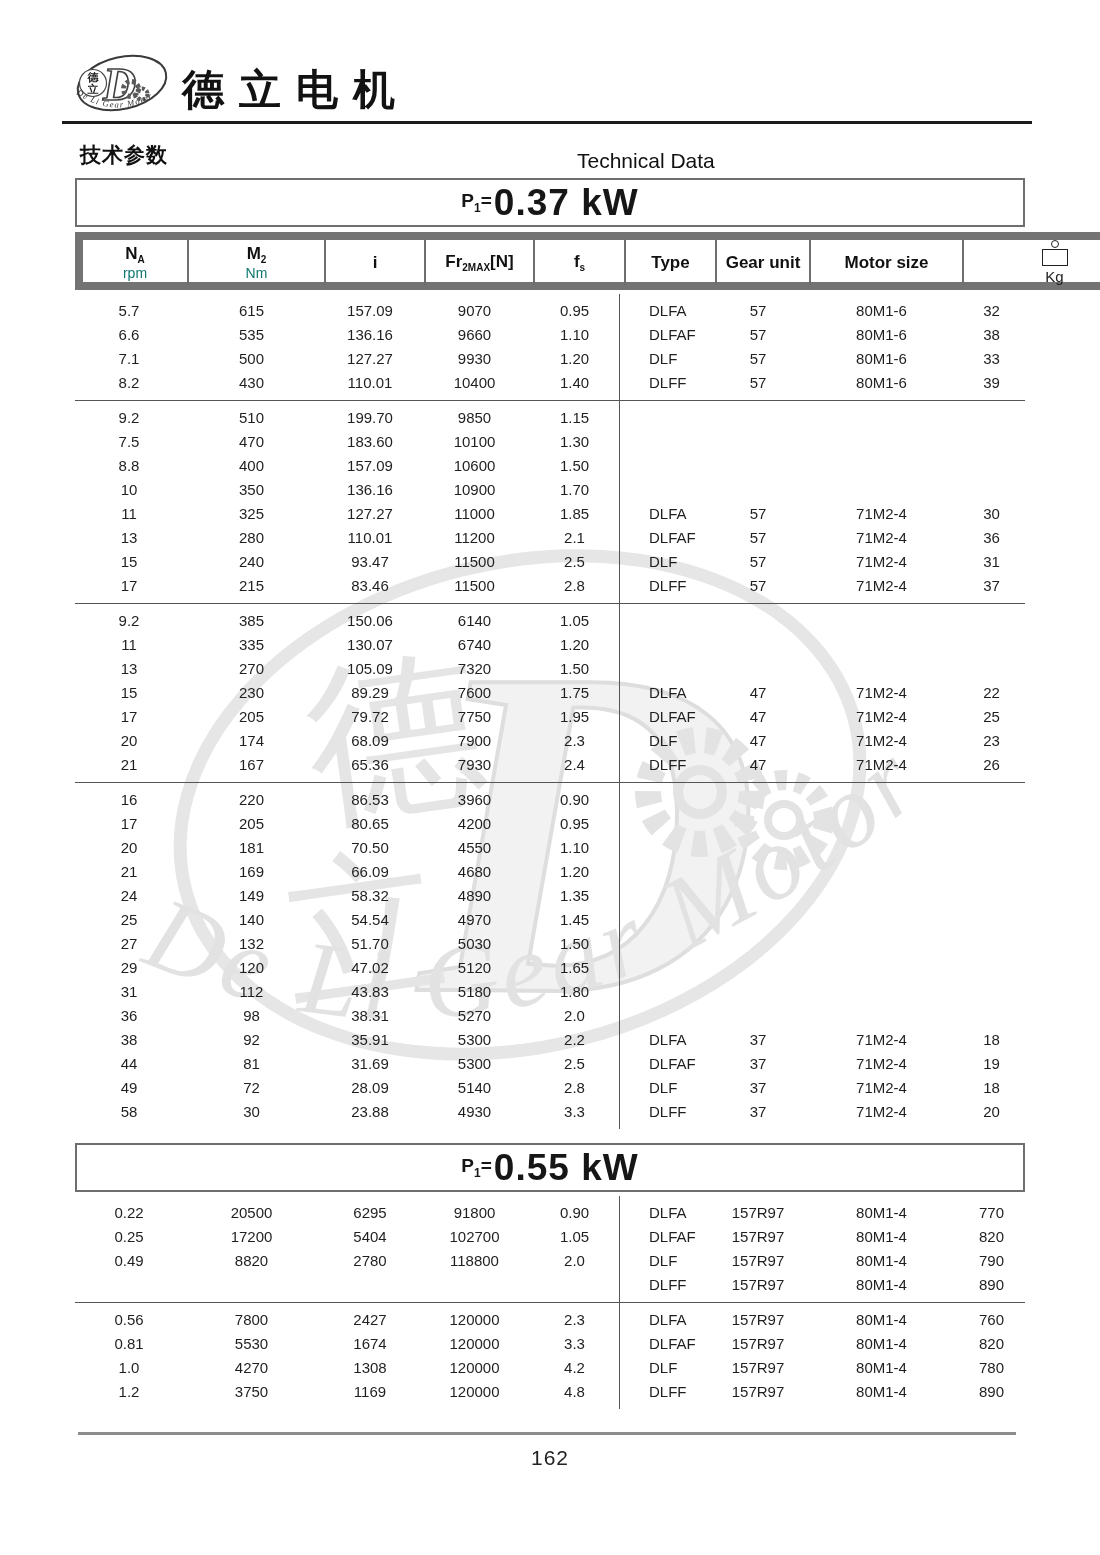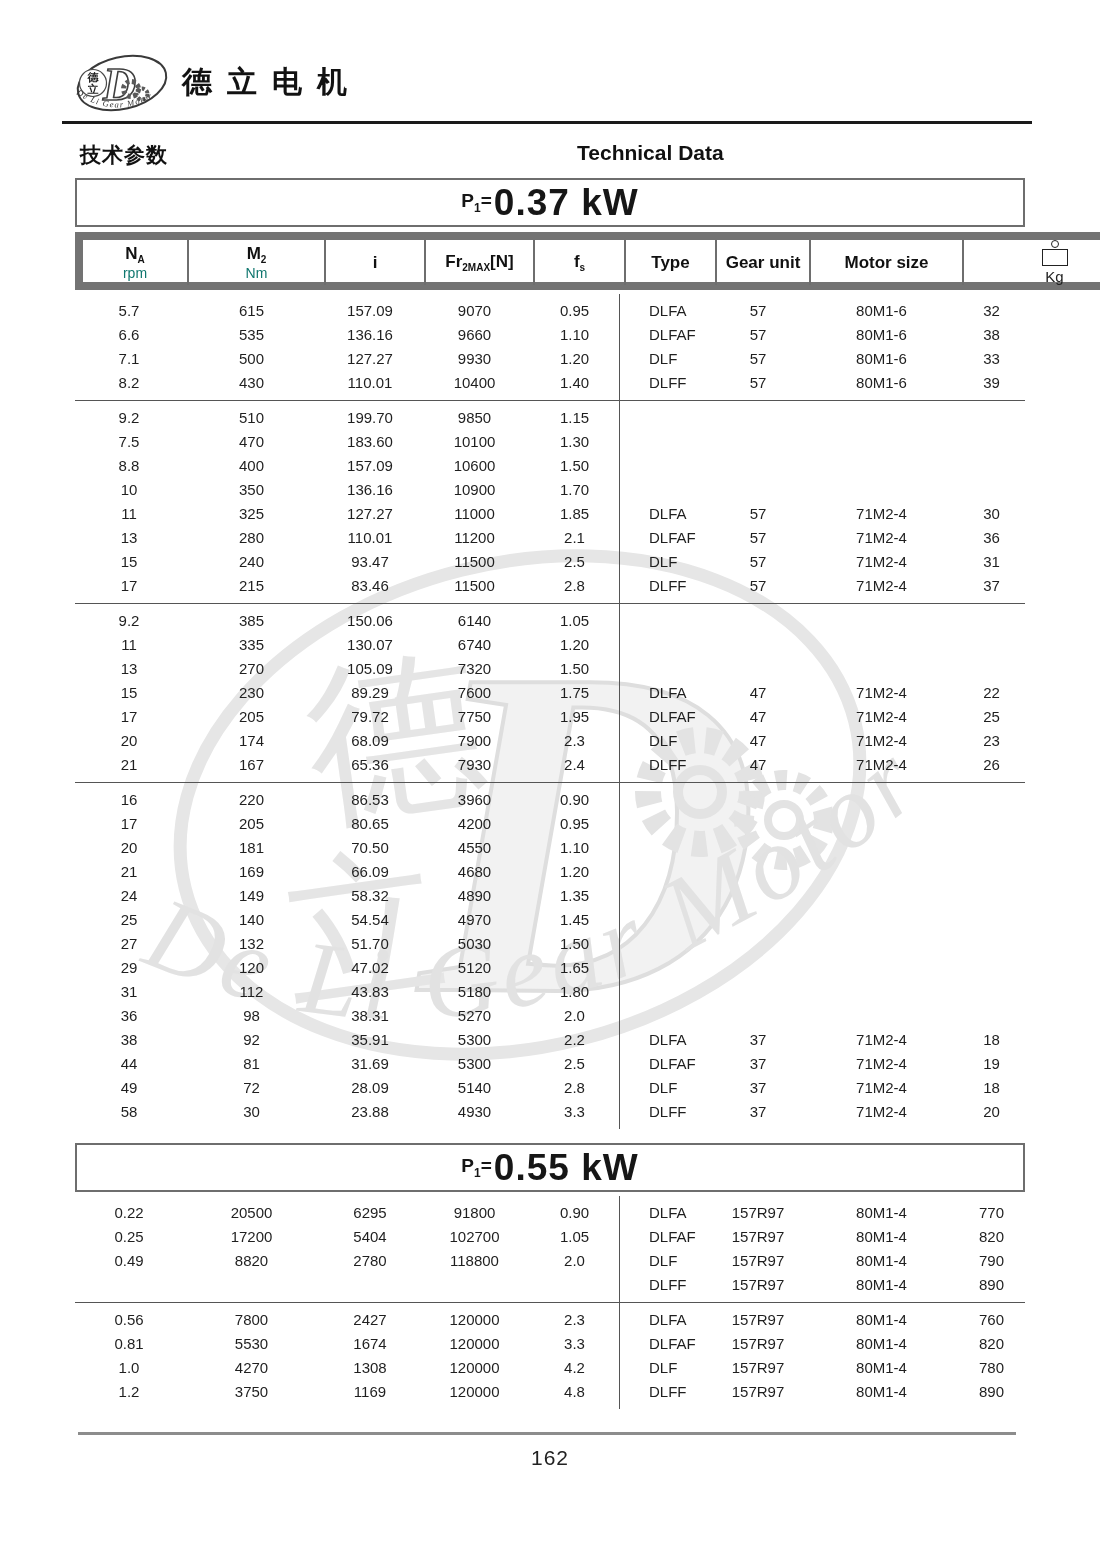--- a/index.html
+++ b/index.html
@@ -12,26 +12,26 @@
     overflow:hidden;
     margin:0 auto;
   }
   
   .watermark{position:absolute;left:0;top:0;width:1100px;height:1555px;z-index:0;pointer-events:none;}
   
   .brand-logo{position:absolute;left:72px;top:48px;width:100px;height:74px;z-index:2;}
   .brand-name{
     position:absolute;left:182px;top:62px;z-index:2;
     font-family:"Liberation Serif", serif;
-    font-size:30px;font-weight:bold;color:#121212;
+    font-size:42px;font-weight:bold;color:#121212;
     letter-spacing:15px;white-space:nowrap;
   }
   .top-rule{position:absolute;left:62px;top:121px;width:970px;height:3px;background:#1a1a1a;z-index:2;}
   .sec-title-cn{position:absolute;left:80px;top:141px;font-size:21px;font-weight:bold;color:#111;z-index:2;letter-spacing:1px;}
-  .sec-title-en{position:absolute;left:577px;top:141px;font-size:21px;font-weight:bold;color:#111;z-index:2;}
+  .sec-title-en{position:absolute;left:577px;top:149px;font-size:21px;font-weight:normal;color:#111;z-index:2;}
   
   .main{position:absolute;left:75px;top:178px;width:950px;z-index:1;}
   .title-box{
     box-sizing:border-box;width:950px;height:49px;
     border:2px solid #6e6e6e;background:transparent;
     display:flex;align-items:center;justify-content:center;
   }
   .tb-small{font-size:19px;font-weight:bold;color:#161616;}
   .tb-small .tb-sub{font-size:12px;font-weight:bold;}
   .tb-big{font-size:37px;font-weight:bold;color:#161616;margin-left:2px;letter-spacing:1px;}

